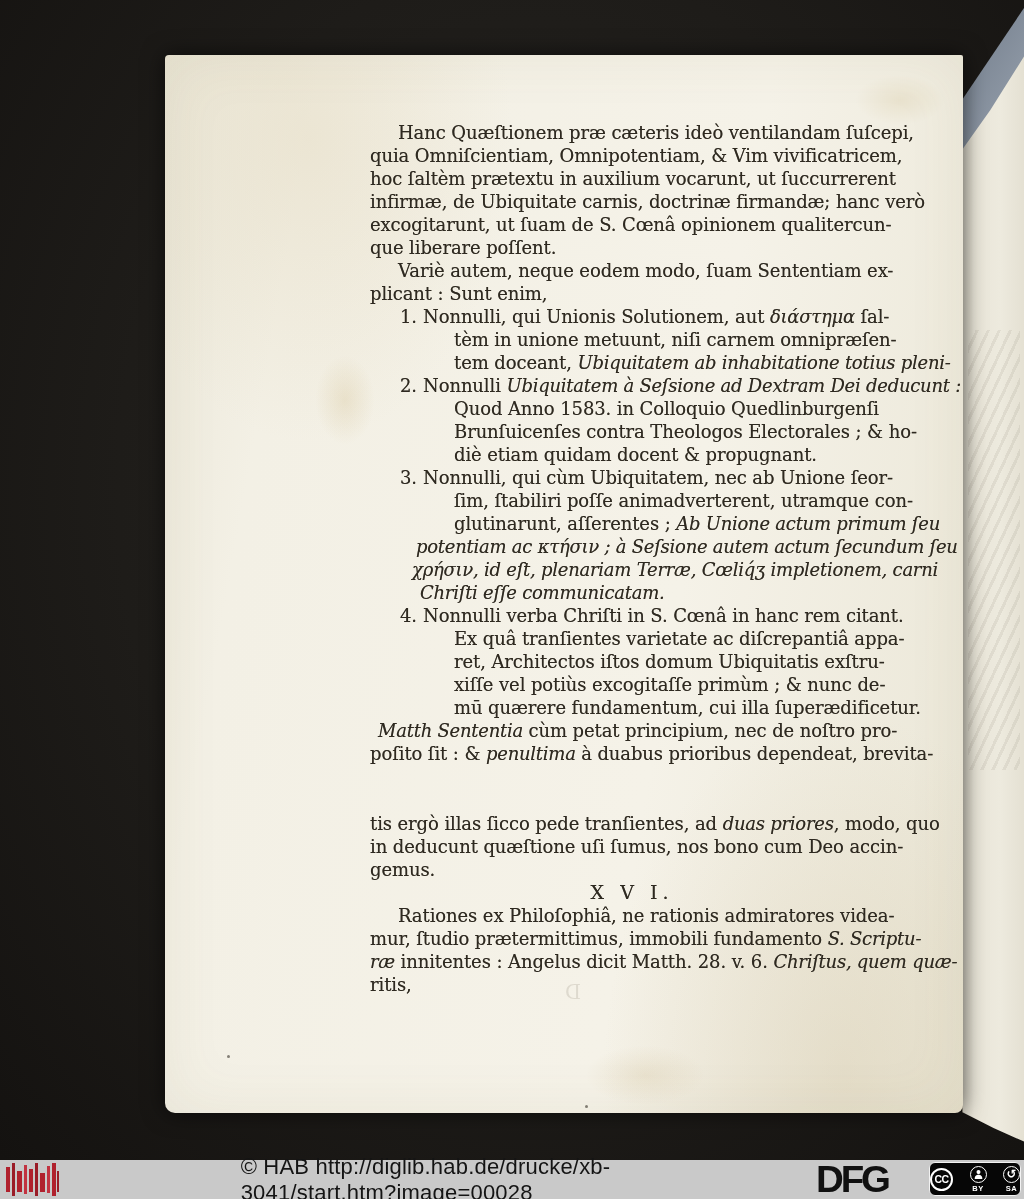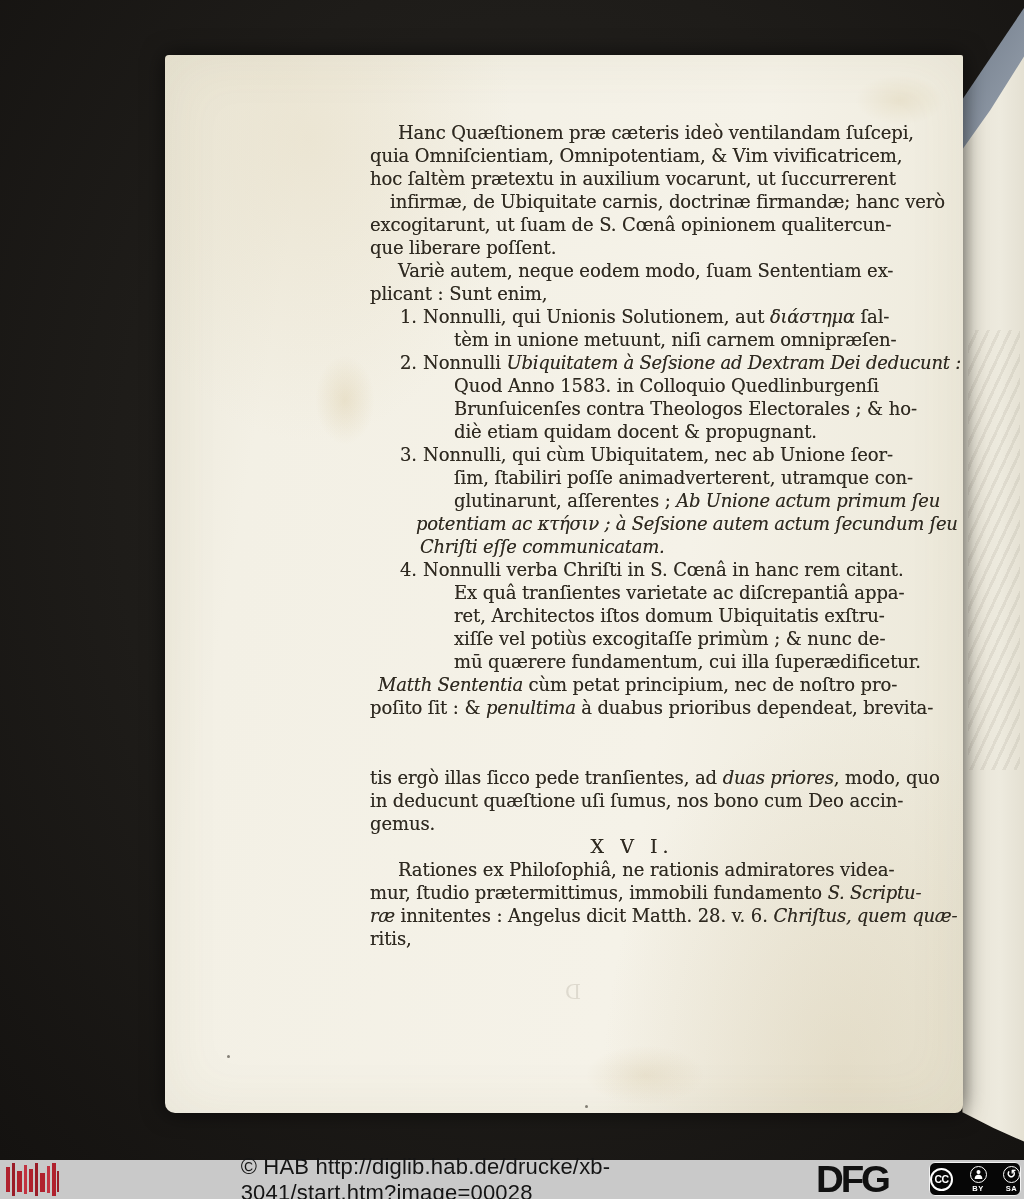--- a/index.html
+++ b/index.html
@@ -81,35 +81,37 @@
     <div class="stain s1"></div>
     <div class="stain s2"></div>
     <div class="stain s3"></div>
     <div class="speck" style="left:62px;top:1000px;"></div>
     <div class="speck" style="left:420px;top:1050px;"></div>
     <div class="ghost-sig">D</div>
     <div class="textblock">
         <div class="line" style="padding-left: 28px;"><span>Hanc Quæſtionem præ cæteris ideò ventilandam ſuſcepi,</span></div>
         <div class="line" style="padding-left: 0px;"><span>quia Omniſcientiam, Omnipotentiam, &amp; Vim vivificatricem,</span></div>
         <div class="line" style="padding-left: 0px;"><span>hoc ſaltèm prætextu in auxilium vocarunt, ut ſuccurrerent</span></div>
-        <div class="line" style="padding-left: 0px; margin-left: 20px;"><span>infirmæ, de Ubiquitate carnis, doctrinæ firmandæ; hanc verò</span></div>
+        <div class="line" style="padding-left: 0px;"><span>infirmæ, de Ubiquitate carnis, doctrinæ firmandæ; hanc verò</span></div>
         <div class="line" style="padding-left: 0px;"><span>excogitarunt, ut ſuam de S. Cœnâ opinionem qualitercun-</span></div>
         <div class="line" style="padding-left: 0px;"><span>que liberare poſſent.</span></div>
         <div class="line" style="padding-left: 28px;"><span>Variè autem, neque eodem modo, ſuam Sententiam ex-</span></div>
         <div class="line" style="padding-left: 0px;"><span>plicant : Sunt enim,</span></div>
         <div class="line item-line" style="padding-left: 53px;"><span class="num">1.</span><span>Nonnulli, qui Unionis Solutionem, aut </span><span class="it">διάστημα</span><span> ſal-</span></div>
         <div class="line item-line" style="padding-left: 84px;"><span>tèm in unione metuunt, niſi carnem omnipræſen-</span></div>
+        <div class="line item-line" style="padding-left: 84px;"><span>tem doceant, </span><span class="it">Ubiquitatem ab inhabitatione totius pleni-</span></div>
         <div class="line item-line" style="padding-left: 53px;"><span class="num">2.</span><span>Nonnulli </span><span class="it">Ubiquitatem à Seſsione ad Dextram Dei deducunt :</span></div>
         <div class="line item-line" style="padding-left: 84px;"><span>Quod Anno 1583. in Colloquio Quedlinburgenſi</span></div>
         <div class="line item-line" style="padding-left: 84px;"><span>Brunſuicenſes contra Theologos Electorales ; &amp; ho-</span></div>
         <div class="line item-line" style="padding-left: 84px;"><span>diè etiam quidam docent &amp; propugnant.</span></div>
         <div class="line item-line" style="padding-left: 53px;"><span class="num">3.</span><span>Nonnulli, qui cùm Ubiquitatem, nec ab Unione ſeor-</span></div>
         <div class="line item-line" style="padding-left: 84px;"><span>ſim, ſtabiliri poſſe animadverterent, utramque con-</span></div>
         <div class="line item-line" style="padding-left: 84px;"><span>glutinarunt, aſſerentes ; </span><span class="it">Ab Unione actum primum ſeu</span></div>
         <div class="line item-line" style="padding-left: 46px;"><span class="it">potentiam ac κτήσιν ; à Seſsione autem actum ſecundum ſeu</span></div>
+        <div class="line item-line" style="padding-left: 42px;"><span class="it">χρήσιν, id eſt, plenariam Terræ, Cœliq́ʒ impletionem, carni</span></div>
         <div class="line item-line" style="padding-left: 50px;"><span class="it">Chriſti eſſe communicatam.</span></div>
         <div class="line item-line" style="padding-left: 53px;"><span class="num">4.</span><span>Nonnulli verba Chriſti in S. Cœnâ in hanc rem citant.</span></div>
         <div class="line item-line" style="padding-left: 84px;"><span>Ex quâ tranſientes varietate ac diſcrepantiâ appa-</span></div>
         <div class="line item-line" style="padding-left: 84px;"><span>ret, Architectos iſtos domum Ubiquitatis exſtru-</span></div>
         <div class="line item-line" style="padding-left: 84px;"><span>xiſſe vel potiùs excogitaſſe primùm ; &amp; nunc de-</span></div>
         <div class="line item-line" style="padding-left: 84px;"><span>mū quærere fundamentum, cui illa ſuperædificetur.</span></div>
         <div class="line" style="padding-left: 8px;"><span class="it">Matth Sententia </span><span>cùm petat principium, nec de noſtro pro-</span></div>
         <div class="line" style="padding-left: 0px;"><span>poſito ſit : &amp; </span><span class="it">penultima </span><span>à duabus prioribus dependeat, brevita-</span></div>
         <div class="line" style="padding-left: 0px; margin-top: 47px;"><span>tis ergò illas ſicco pede tranſientes, ad </span><span class="it">duas priores</span><span>, modo, quo</span></div>
         <div class="line" style="padding-left: 0px;"><span>in deducunt quæſtione uſi ſumus, nos bono cum Deo accin-</span></div>

